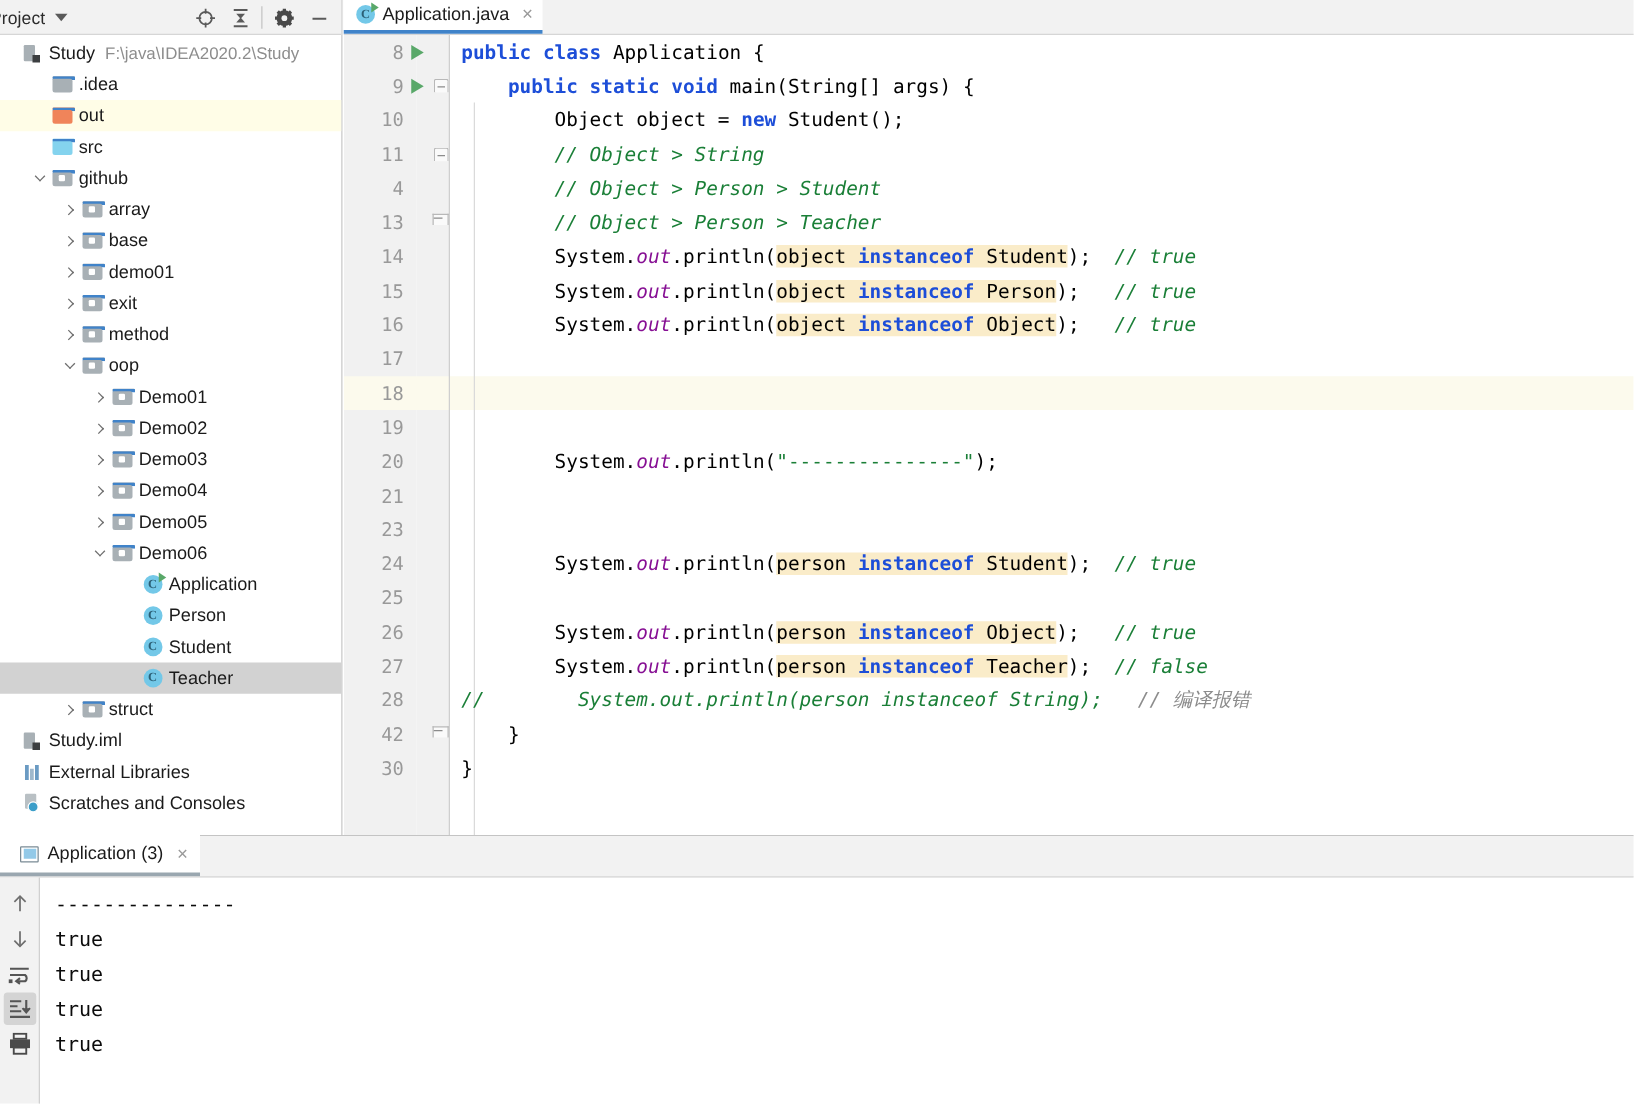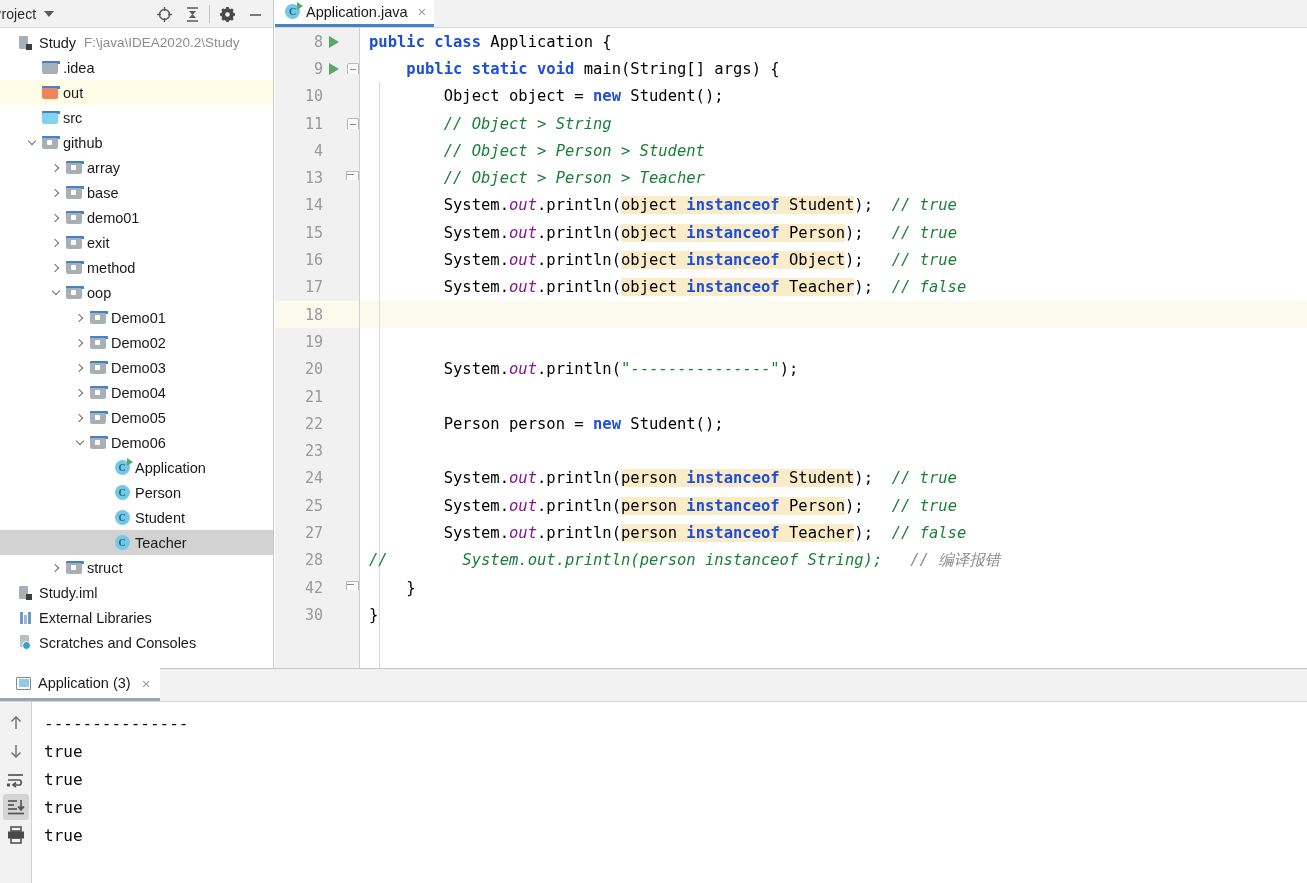--- a/index.html
+++ b/index.html
@@ -639,29 +639,29 @@
       <div id="code-lines">
           <div class="code-row"><span class="lnum">8</span><span class="runmark"><span class="tri"></span></span><span class="foldcell"></span><span class="code-txt"><span class="kw">public</span> <span class="kw">class</span> Application {</span></div>
           <div class="code-row"><span class="lnum">9</span><span class="runmark"><span class="tri"></span></span><span class="foldcell"><span class="fold start"></span></span><span class="code-txt">    <span class="kw">public</span> <span class="kw">static</span> <span class="kw">void</span> main(String[] args) {</span></div>
           <div class="code-row"><span class="lnum">10</span><span class="runmark"></span><span class="foldcell"></span><span class="code-txt">        Object object = <span class="kw">new</span> Student();</span></div>
           <div class="code-row"><span class="lnum">11</span><span class="runmark"></span><span class="foldcell"><span class="fold start"></span></span><span class="code-txt">        <span class="cm">// Object &gt; String</span></span></div>
           <div class="code-row"><span class="lnum">4</span><span class="runmark"></span><span class="foldcell"></span><span class="code-txt">        <span class="cm">// Object &gt; Person &gt; Student</span></span></div>
           <div class="code-row"><span class="lnum">13</span><span class="runmark"></span><span class="foldcell"><span class="fold tip"></span></span><span class="code-txt">        <span class="cm">// Object &gt; Person &gt; Teacher</span></span></div>
           <div class="code-row"><span class="lnum">14</span><span class="runmark"></span><span class="foldcell"></span><span class="code-txt">        System.<span class="fld">out</span>.println(<span class="hi">object <span class="kw">instanceof</span> Student</span>);  <span class="cm">// true</span></span></div>
           <div class="code-row"><span class="lnum">15</span><span class="runmark"></span><span class="foldcell"></span><span class="code-txt">        System.<span class="fld">out</span>.println(<span class="hi">object <span class="kw">instanceof</span> Person</span>);   <span class="cm">// true</span></span></div>
           <div class="code-row"><span class="lnum">16</span><span class="runmark"></span><span class="foldcell"></span><span class="code-txt">        System.<span class="fld">out</span>.println(<span class="hi">object <span class="kw">instanceof</span> Object</span>);   <span class="cm">// true</span></span></div>
-          <div class="code-row"><span class="lnum">17</span><span class="runmark"></span><span class="foldcell"></span><span class="code-txt">        System.<span class="fld">out</span>.println(<span class="hi">object <span class="kw">instanceof</span> Teacher</span>);  <span class="cm">// false</span></span></div>
+          <div class="code-row"><span class="lnum">17</span><span class="runmark"></span><span class="foldcell"></span></div>
           <div class="code-row current"><span class="lnum">18</span><span class="runmark"></span><span class="foldcell"></span></div>
           <div class="code-row"><span class="lnum">19</span><span class="runmark"></span><span class="foldcell"></span><span class="code-txt"></span></div>
           <div class="code-row"><span class="lnum">20</span><span class="runmark"></span><span class="foldcell"></span><span class="code-txt">        System.<span class="fld">out</span>.println(<span class="str">"---------------"</span>);</span></div>
           <div class="code-row"><span class="lnum">21</span><span class="runmark"></span><span class="foldcell"></span><span class="code-txt"></span></div>
-          <div class="code-row"><span class="lnum">22</span><span class="runmark"></span><span class="foldcell"></span><span class="code-txt">        Person person = <span class="kw">new</span> Student();</span></div>
           <div class="code-row"><span class="lnum">23</span><span class="runmark"></span><span class="foldcell"></span><span class="code-txt"></span></div>
           <div class="code-row"><span class="lnum">24</span><span class="runmark"></span><span class="foldcell"></span><span class="code-txt">        System.<span class="fld">out</span>.println(<span class="hi">person <span class="kw">instanceof</span> Student</span>);  <span class="cm">// true</span></span></div>
-          <div class="code-row"><span class="lnum">25</span><span class="runmark"></span><span class="foldcell"></span><span class="code-txt">        System.<span class="fld">out</span>.println(<span class="hi">person <span class="kw">instanceof</span> Person</span>);   <span class="cm">// true</span></span></div>
+          <div class="code-row"><span class="lnum">25</span><span class="runmark"></span><span class="foldcell"></span></div>
+          <div class="code-row"><span class="lnum">26</span><span class="runmark"></span><span class="foldcell"></span><span class="code-txt">        System.<span class="fld">out</span>.println(<span class="hi">person <span class="kw">instanceof</span> Object</span>);   <span class="cm">// true</span></span></div>
           <div class="code-row"><span class="lnum">27</span><span class="runmark"></span><span class="foldcell"></span><span class="code-txt">        System.<span class="fld">out</span>.println(<span class="hi">person <span class="kw">instanceof</span> Teacher</span>);  <span class="cm">// false</span></span></div>
           <div class="code-row"><span class="lnum">28</span><span class="runmark"></span><span class="foldcell"></span><span class="code-txt"><span class="cm">//        </span><span class="cm">System.out.println(person instanceof String);   </span><span class="gcm">// 编译报错</span></span></div>
           <div class="code-row"><span class="lnum">42</span><span class="runmark"></span><span class="foldcell"><span class="fold tip"></span></span><span class="code-txt">    }</span></div>
           <div class="code-row"><span class="lnum">30</span><span class="runmark"></span><span class="foldcell"></span><span class="code-txt">}</span></div>
         </div>
       <div class="indent-guide"></div>
     </div>
   </div>
 
   <div class="run-panel">

